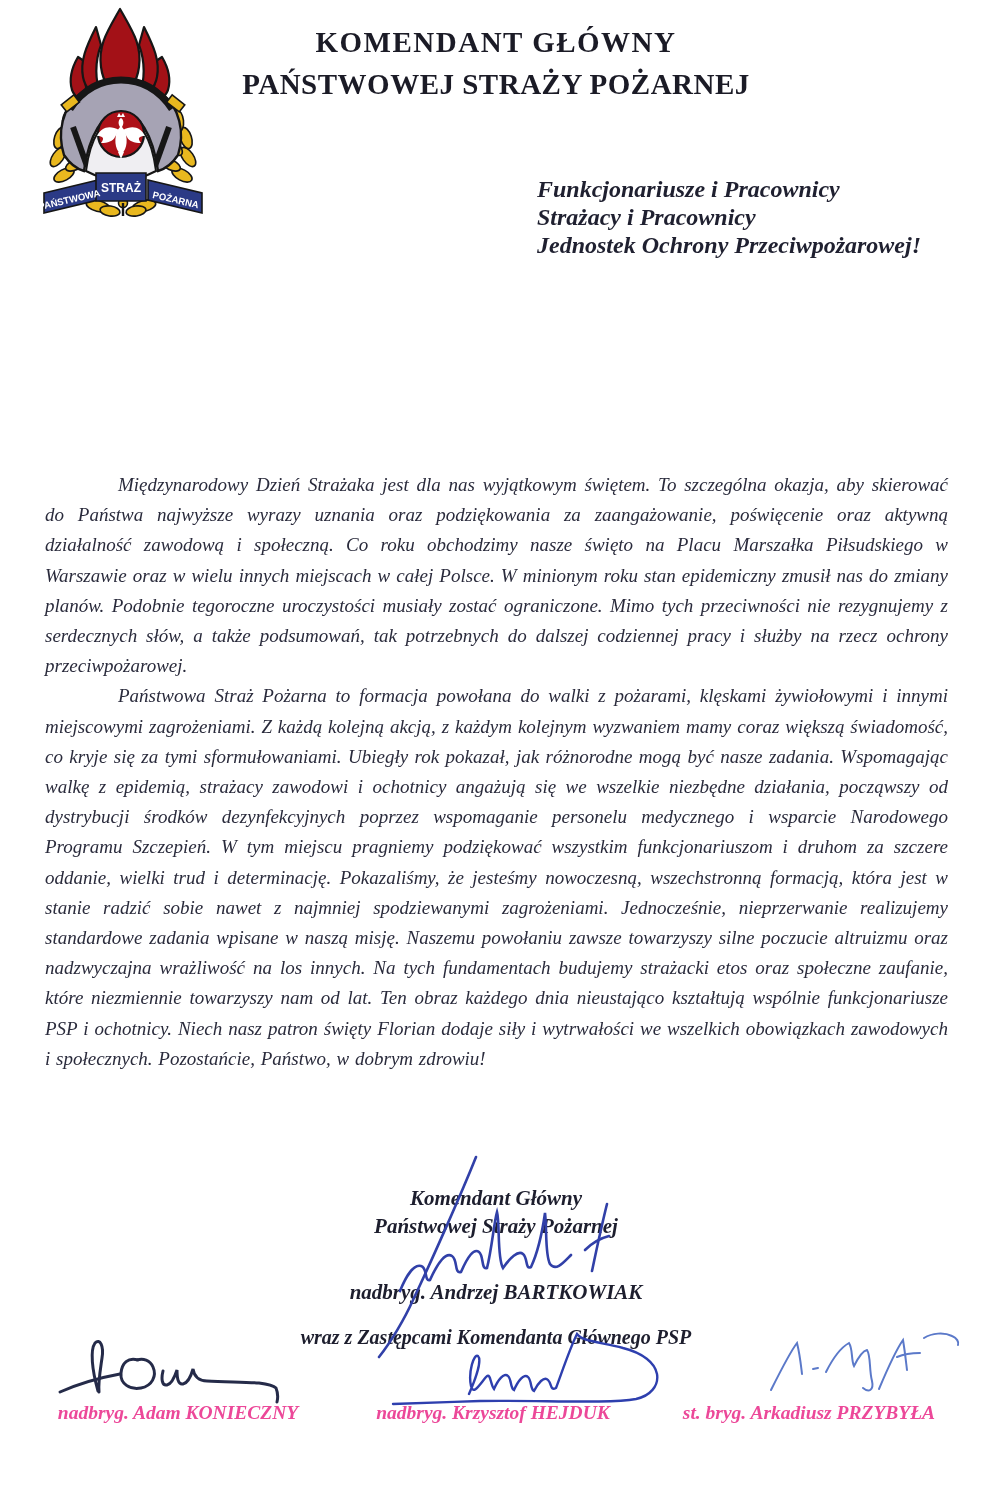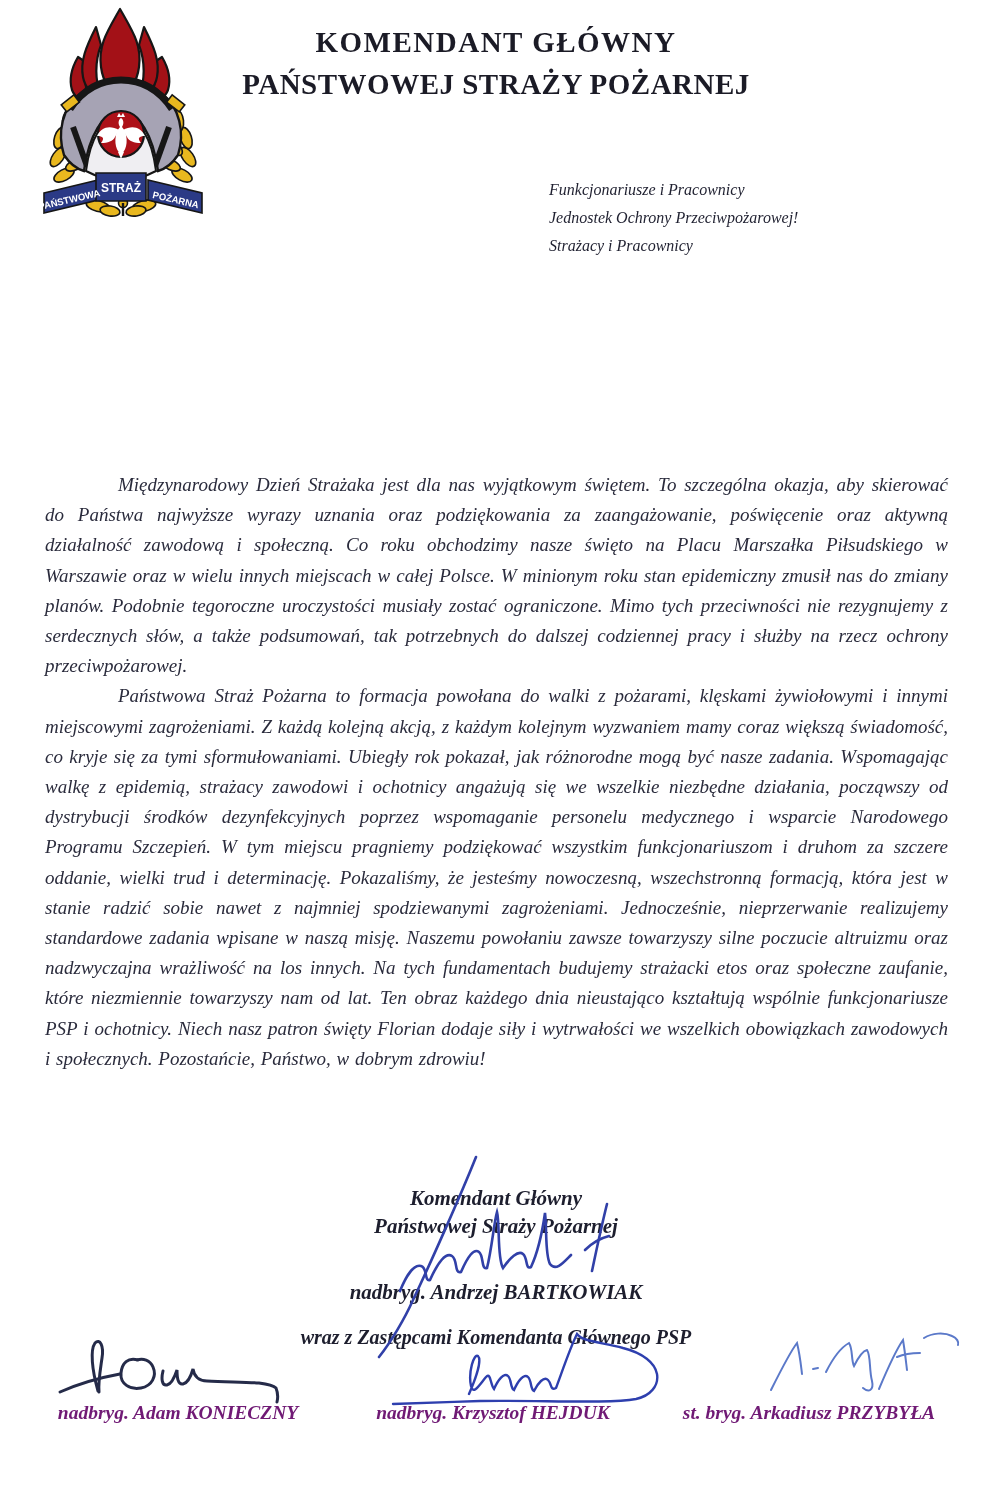--- a/index.html
+++ b/index.html
@@ -11,36 +11,36 @@
     font-family:"Liberation Serif","DejaVu Serif",serif;
     color:#2a2b3c;
   }
   
   .header{position:absolute;left:0;top:22px;width:100%;text-align:center;color:#1b1b26;}
   .header .h1{font-size:29px;font-weight:bold;letter-spacing:1.5px;line-height:40px;}
   .header .h2{font-size:29px;font-weight:bold;letter-spacing:.5px;line-height:44px;}
   
   .logo{position:absolute;left:40px;top:4px;width:166px;height:214px;}
   
-  .addressee{position:absolute;left:537px;top:176px;font-style:italic;font-weight:normal;
-             font-size:16px;line-height:27.8px;color:#1f2030;white-space:nowrap;margin-left:12px;}
+  .addressee{position:absolute;left:537px;top:176px;font-style:italic;font-weight:bold;
+             font-size:24px;line-height:27.8px;color:#1f2030;white-space:nowrap;}
   
   .body-text{position:absolute;left:45px;top:470px;width:903px;
              font-style:italic;font-size:19px;line-height:30.2px;
              text-align:justify;color:#2a2b3c;}
   .body-text p{margin:0;text-indent:73px;word-spacing:1px;}
   
   .sig-title{position:absolute;left:0;top:1184px;width:100%;text-align:center;
              font-style:italic;font-weight:bold;font-size:21px;line-height:28px;color:#1d1e2e;}
   .sig-name{position:absolute;left:0;top:1280px;width:100%;text-align:center;
             font-style:italic;font-weight:bold;font-size:21px;color:#1d1e2e;}
   .deputies-intro{position:absolute;left:0;top:1326px;width:100%;text-align:center;
             font-style:italic;font-weight:bold;font-size:20px;color:#1d1e2e;}
   .deputy{position:absolute;top:1402px;transform:translateX(-50%);
-          font-style:italic;font-weight:bold;font-size:19.5px;color:#701a75;white-space:nowrap;}
+          font-style:italic;font-weight:bold;font-size:19.5px;color:#ec4899;white-space:nowrap;}
   .deputy.d0{left:178px;}
   .deputy.d1{left:493px;}
   .deputy.d2{left:809px;}
   .dateline{position:absolute;left:0;top:1446px;width:100%;text-align:center;
             font-style:italic;font-size:20px;color:#2a2b3c;}
   .sig-overlay{position:absolute;left:0;top:1140px;width:992px;height:307px;pointer-events:none;}
   .ribbon-text{font-family:"Liberation Sans","DejaVu Sans",sans-serif;font-weight:bold;fill:#ffffff;}
 </style>
 </head>
 <body>
@@ -111,22 +111,22 @@
     </g>
   </svg>
 
   <div class="header">
     <div class="h1">KOMENDANT GŁÓWNY</div>
     <div class="h2">PAŃSTWOWEJ STRAŻY POŻARNEJ</div>
   </div>
 
   <div class="addressee">
     <div>Funkcjonariusze i Pracownicy</div>
+    <div>Strażacy i Pracownicy</div>
     <div>Jednostek Ochrony Przeciwpożarowej!</div>
-    <div>Strażacy i Pracownicy</div>
   </div>
 
   <div class="body-text">
     <p>Międzynarodowy Dzień Strażaka jest dla nas wyjątkowym świętem. To szczególna okazja, aby skierować do Państwa najwyższe wyrazy uznania oraz podziękowania za zaangażowanie, poświęcenie oraz aktywną działalność zawodową i społeczną. Co roku obchodzimy nasze święto na Placu Marszałka Piłsudskiego w Warszawie oraz w wielu innych miejscach w całej Polsce. W minionym roku stan epidemiczny zmusił nas do zmiany planów. Podobnie tegoroczne uroczystości musiały zostać ograniczone. Mimo tych przeciwności nie rezygnujemy z serdecznych słów, a także podsumowań, tak potrzebnych do dalszej codziennej pracy i służby na rzecz ochrony przeciwpożarowej.</p>
     <p>Państwowa Straż Pożarna to formacja powołana do walki z pożarami, klęskami żywiołowymi i innymi miejscowymi zagrożeniami. Z każdą kolejną akcją, z każdym kolejnym wyzwaniem mamy coraz większą świadomość, co kryje się za tymi sformułowaniami. Ubiegły rok pokazał, jak różnorodne mogą być nasze zadania. Wspomagając walkę z epidemią, strażacy zawodowi i ochotnicy angażują się we wszelkie niezbędne działania, począwszy od dystrybucji środków dezynfekcyjnych poprzez wspomaganie personelu medycznego i wsparcie Narodowego Programu Szczepień. W tym miejscu pragniemy podziękować wszystkim funkcjonariuszom i druhom za szczere oddanie, wielki trud i determinację. Pokazaliśmy, że jesteśmy nowoczesną, wszechstronną formacją, która jest w stanie radzić sobie nawet z najmniej spodziewanymi zagrożeniami. Jednocześnie, nieprzerwanie realizujemy standardowe zadania wpisane w naszą misję. Naszemu powołaniu zawsze towarzyszy silne poczucie altruizmu oraz nadzwyczajna wrażliwość na los innych. Na tych fundamentach budujemy strażacki etos oraz społeczne zaufanie, które niezmiennie towarzyszy nam od lat. Ten obraz każdego dnia nieustająco kształtują wspólnie funkcjonariusze PSP i ochotnicy. Niech nasz patron święty Florian dodaje siły i wytrwałości we wszelkich obowiązkach zawodowych i społecznych. Pozostańcie, Państwo, w dobrym zdrowiu!</p>
   </div>
 
   <div class="sig-title">
     <div>Komendant Główny</div>
     <div>Państwowej Straży Pożarnej</div>

